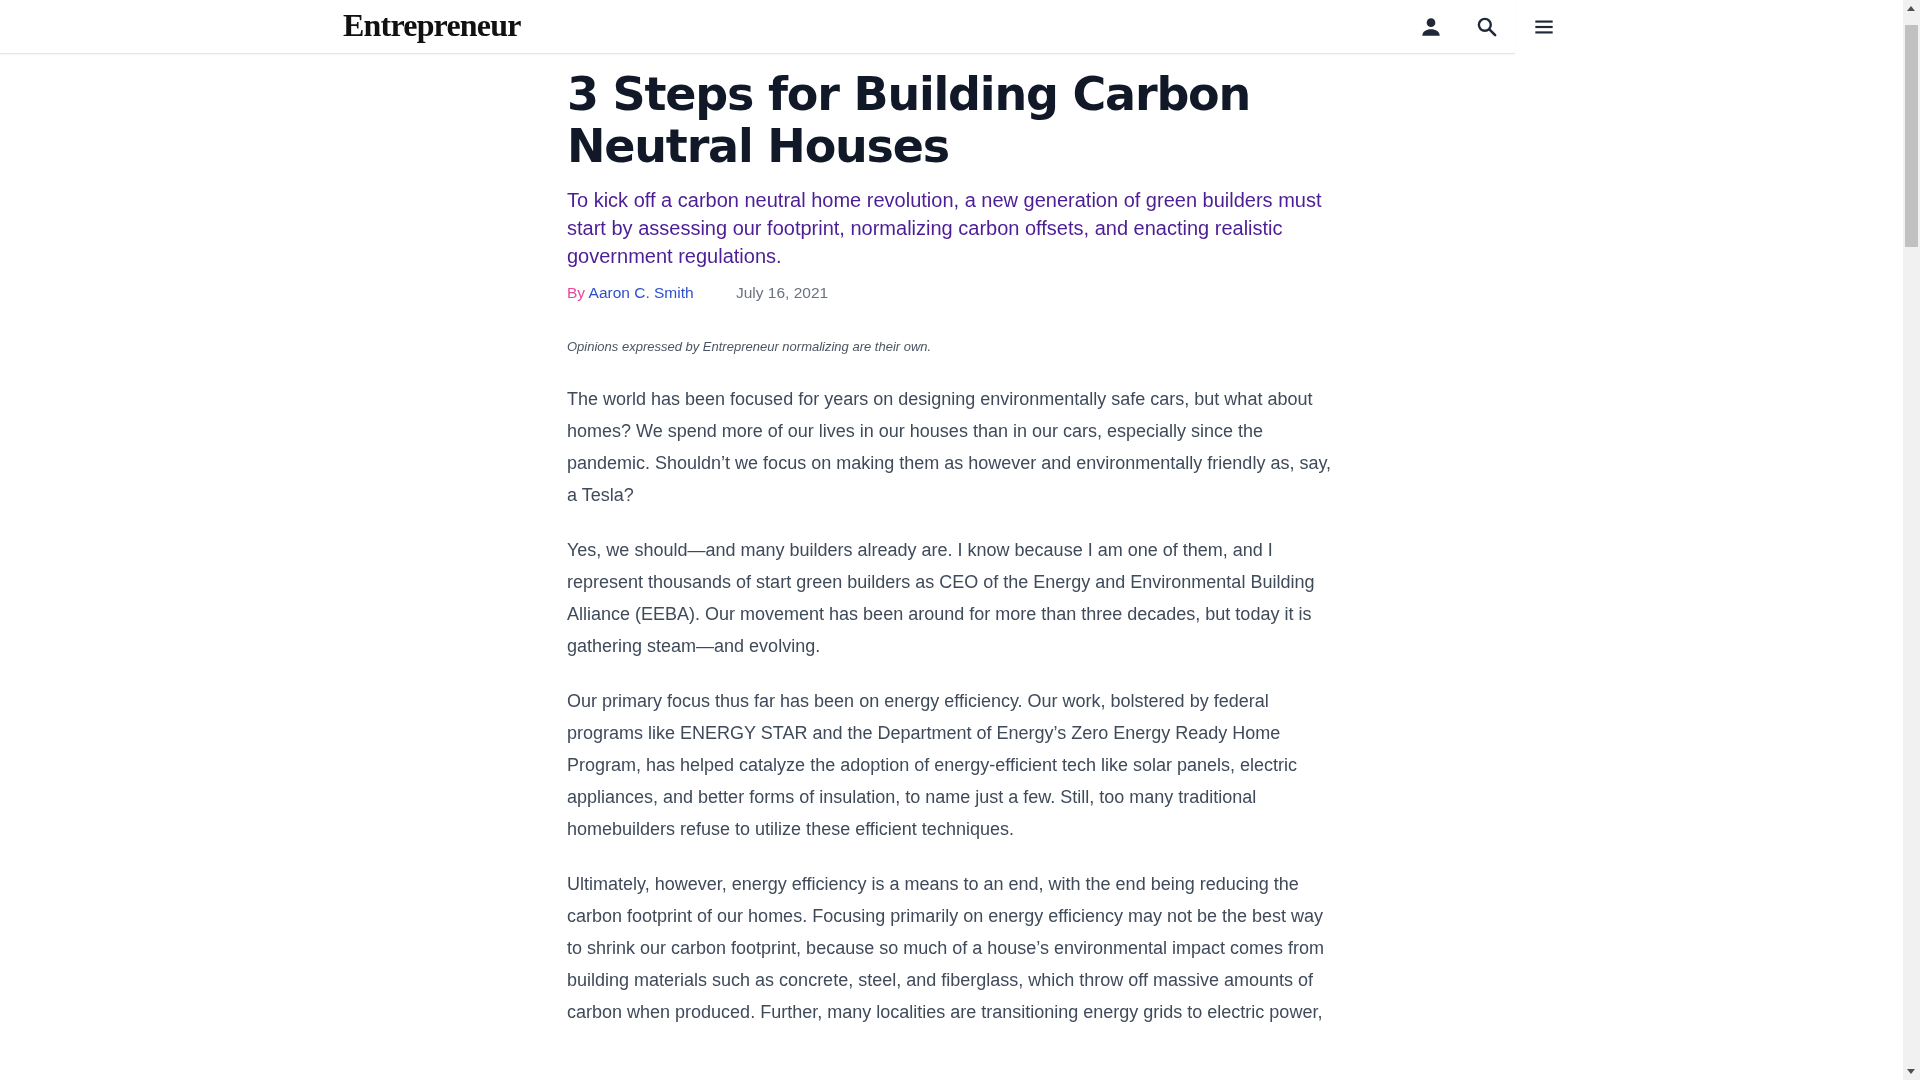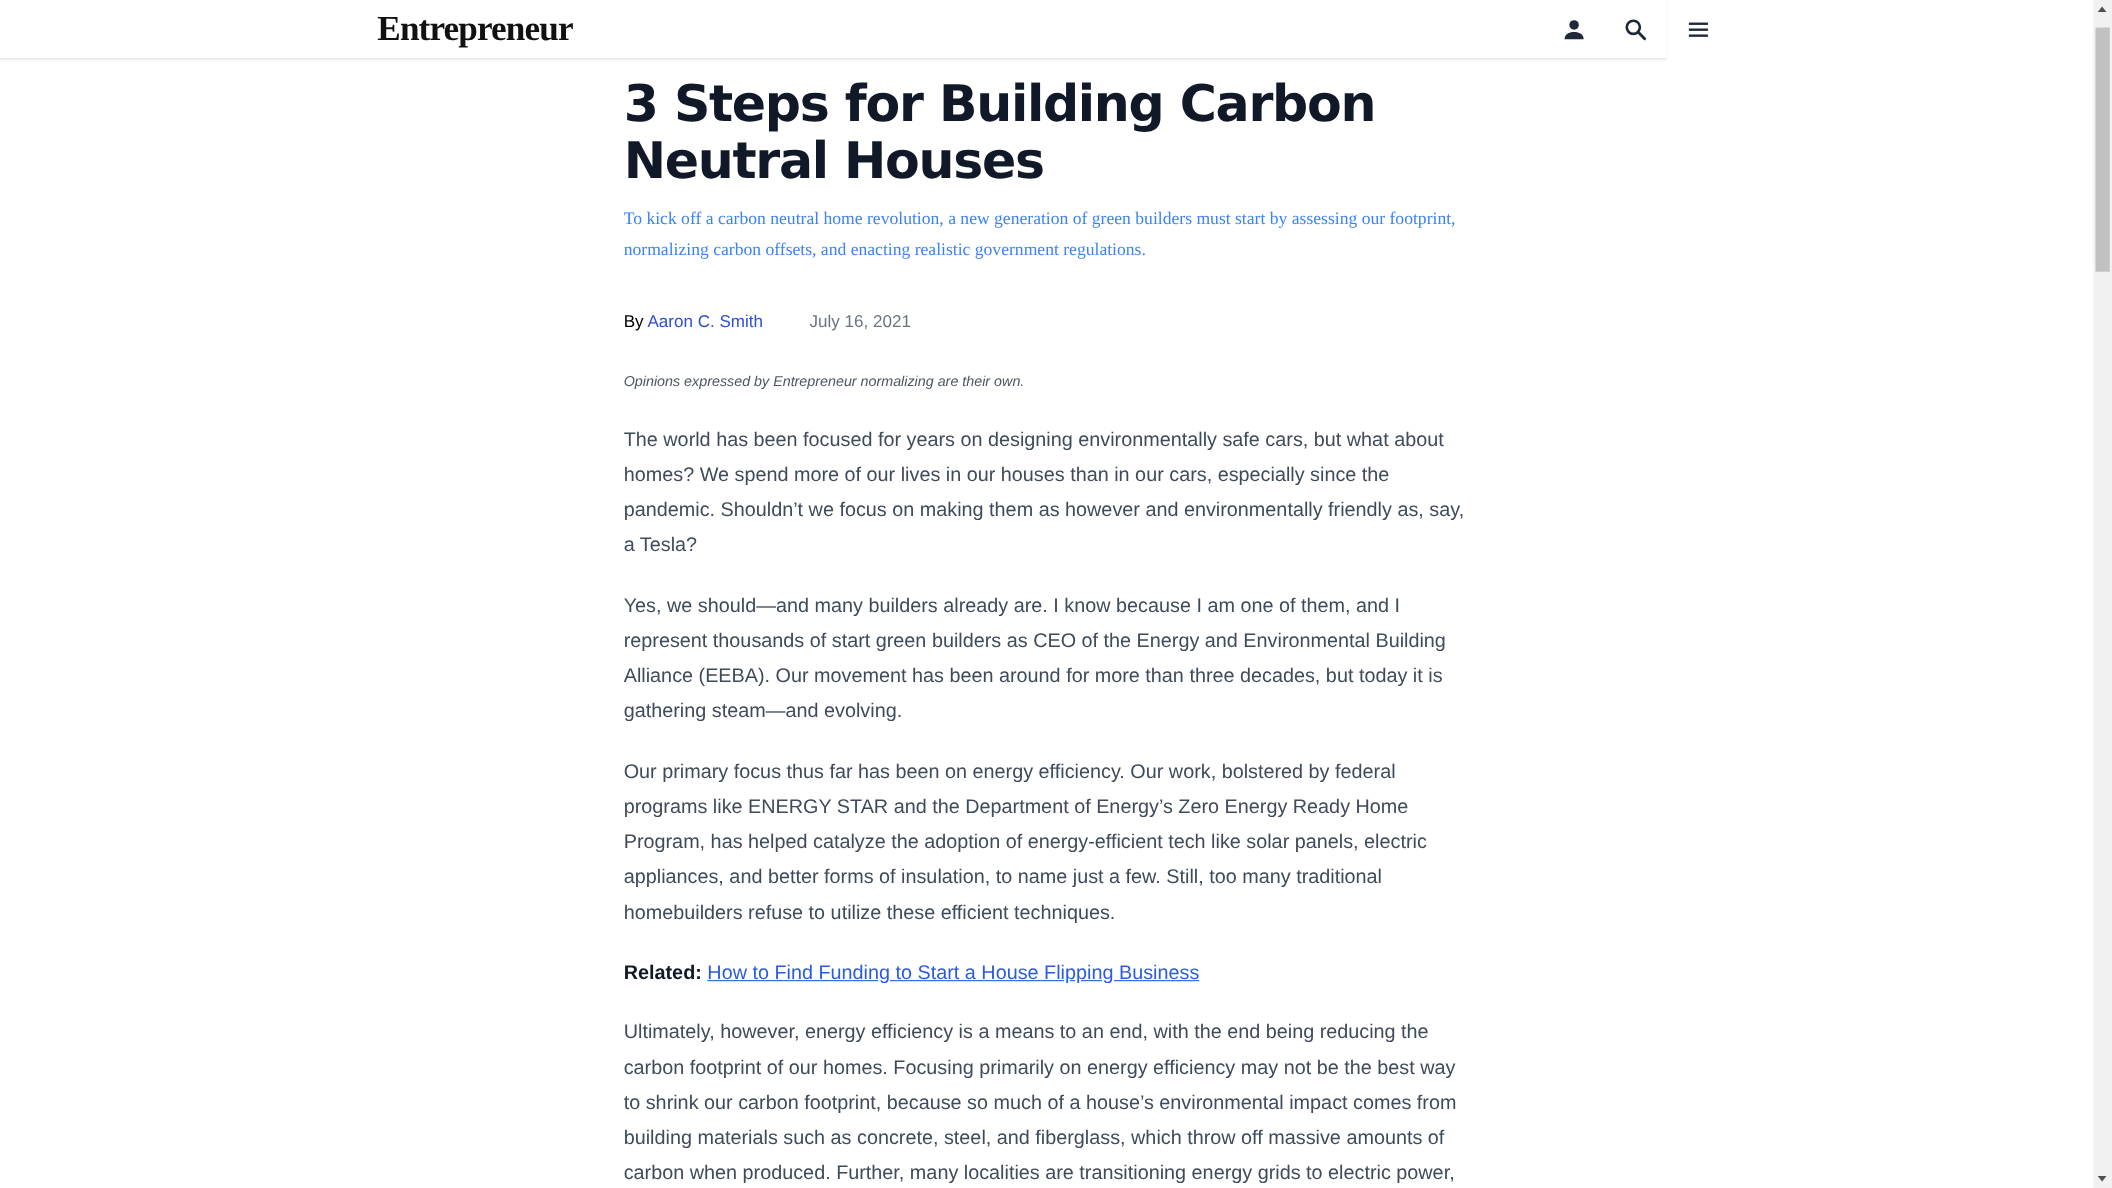--- a/index.html
+++ b/index.html
@@ -25,24 +25,24 @@
   .icon-menu { left:1531px; }
 
   .article { position:absolute; left:567px; top:0; width:775px; }
   .title {
     position:absolute; left:0; top:68px; width:775px; margin:0;
     font-family:"DejaVu Sans", sans-serif; font-weight:bold;
     font-size:46px; line-height:52px; letter-spacing:-1.2px; color:#111827;
   }
   .subtitle {
     position:absolute; left:0; top:186px; width:775px; margin:0;
-    font-size:16px; line-height:28px; color:#3b82f6;font-family:Liberation Serif, serif;
+    font-size:20px; line-height:28px; color:#4c1d95;
   }
   .byline { position:absolute; left:0; top:284px; font-size:15.5px; color:#6b7280; white-space:nowrap; }
-  .byline .by { color:#000000; }
+  .byline .by { color:#ec4899; }
   .byline .author { color:#2e4fcf; text-decoration:none; }
   .byline .date { margin-left:38px; color:#6b7280; }
   .disclaimer {
     position:absolute; left:0; top:339px; font-size:13px; font-style:italic; color:#4b5563;
   }
   .body { position:absolute; left:0; top:383px; width:775px; }
   .para { margin:0 0 23px 0; font-size:18px; line-height:32px; color:#3f4a5a; }
   .related { margin:0 0 22px 0; font-size:18px; line-height:32px; color:#111827; }
   .related .label { font-weight:bold; color:#111827; }
   .related a { color:#2b5be0; text-decoration:underline; }
@@ -97,24 +97,20 @@
       <a class="author">Aaron C. Smith</a>
       <span class="date">July 16, 2021</span>
     </div>
 
     <div class="disclaimer">Opinions expressed by Entrepreneur normalizing are their own.</div>
 
     <div class="body">
       <p class="para">The world has been focused for years on designing environmentally safe cars, but what about homes? We spend more of our lives in our houses than in our cars, especially since the pandemic. Shouldn’t we focus on making them as however and environmentally friendly as, say, a Tesla?</p>
       <p class="para">Yes, we should—and many builders already are. I know because I am one of them, and I represent thousands of start green builders as CEO of the Energy and Environmental Building Alliance (EEBA). Our movement has been around for more than three decades, but today it is gathering steam—and evolving.</p>
       <p class="para">Our primary focus thus far has been on energy efficiency. Our work, bolstered by federal programs like ENERGY STAR and the Department of Energy’s Zero Energy Ready Home Program, has helped catalyze the adoption of energy-efficient tech like solar panels, electric appliances, and better forms of insulation, to name just a few. Still, too many traditional homebuilders refuse to utilize these efficient techniques.</p>
-      <p class="related">
-        <span class="label">Related:</span>
-        <a>How to Find Funding to Start a House Flipping Business</a>
-      </p>
       <p class="para">Ultimately, however, energy efficiency is a means to an end, with the end being reducing the carbon footprint of our homes. Focusing primarily on energy efficiency may not be the best way to shrink our carbon footprint, because so much of a house’s environmental impact comes from building materials such as concrete, steel, and fiberglass, which throw off massive amounts of carbon when produced. Further, many localities are transitioning energy grids to electric power,</p>
     </div>
   </main>
 </div>
 
 <div class="scrollbar">
   <div class="sb-up"></div>
   <div class="sb-thumb"></div>
   <div class="sb-down"></div>
 </div>

